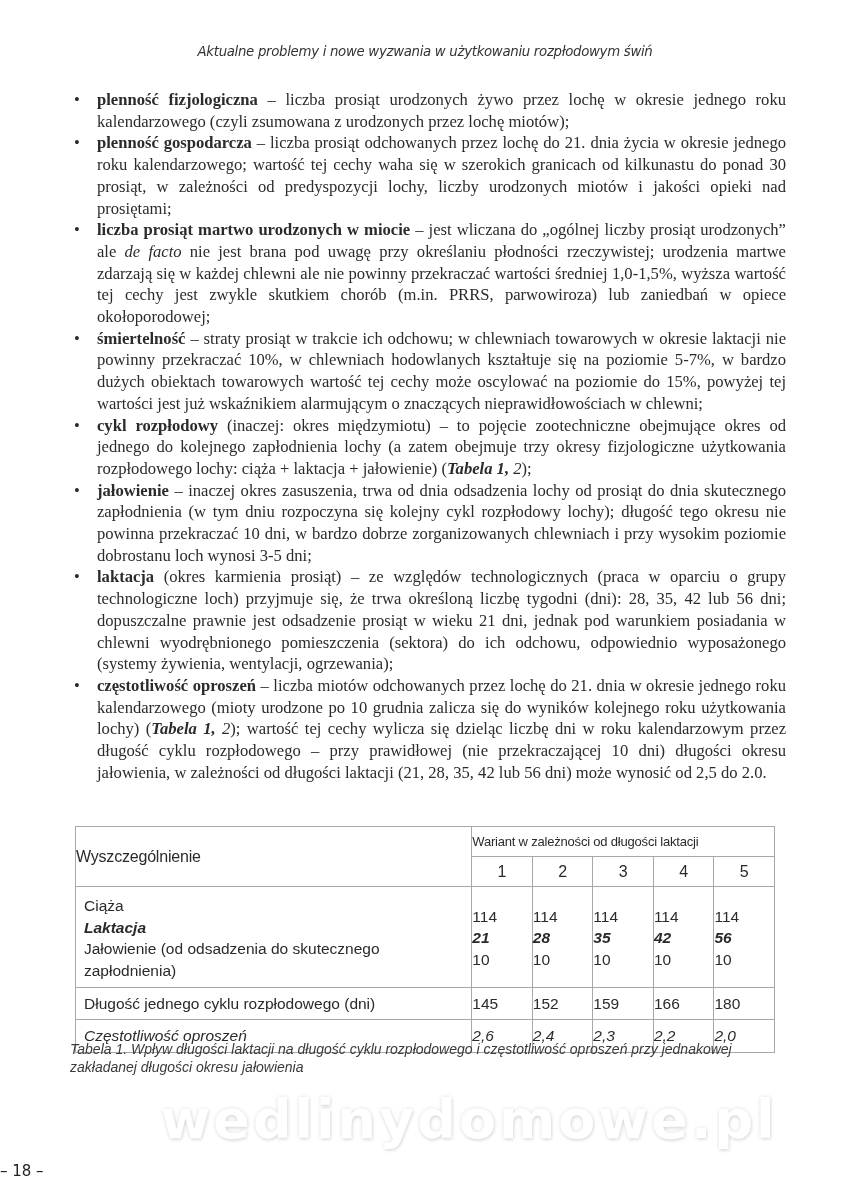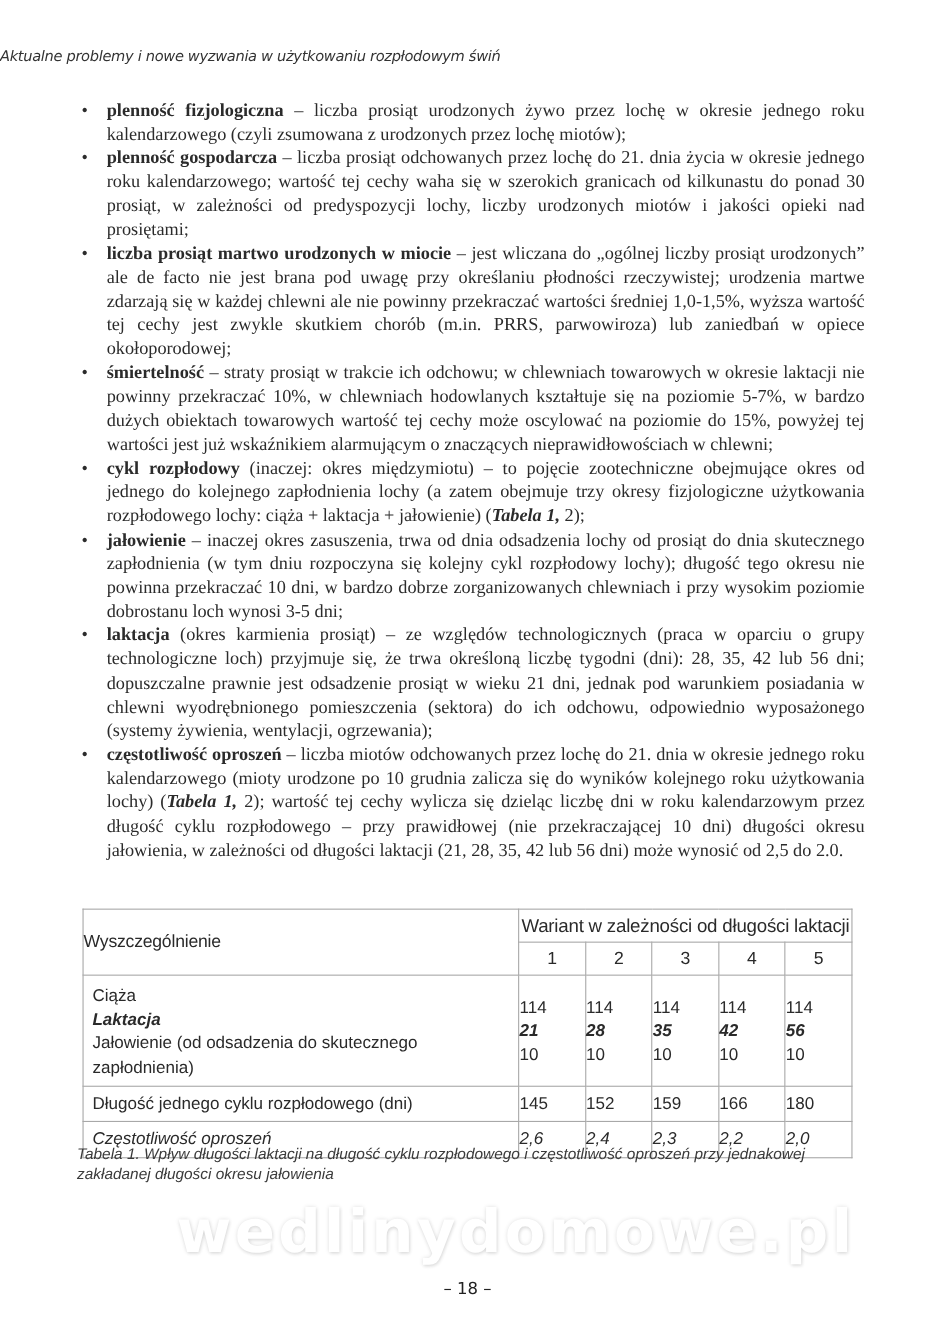--- a/index.html
+++ b/index.html
@@ -1,41 +1,41 @@
 <!DOCTYPE html>
 <html><head>
 <meta charset="utf-8">
 <style>
   html, body { margin: 0; padding: 0; background: #ffffff; }
   body { width: 850px; height: 1200px; position: relative; overflow: hidden; color: #2a2a2a; }
   .running-head {
-    position: absolute; top: 44px; left: 0; width: 850px; text-align: left;
+    position: absolute; top: 44px; left: 0; width: 850px; text-align: center;
     font-family: "DejaVu Sans", sans-serif; font-style: italic; font-size: 13.3px;
     color: #333; letter-spacing: -0.3px;
   }
   .body-text {
     position: absolute; top: 89px; left: 70px; width: 716px;
     font-family: "Liberation Serif", serif; font-size: 16.6px; line-height: 21.7px;
     color: #2b2b2b;
   }
   ul.defs { list-style: none; margin: 0; padding: 0; }
   ul.defs li { position: relative; padding-left: 27px; text-align: justify; }
   ul.defs li .bullet { position: absolute; left: 0; top: 0; width: 14px; text-align: center; }
   .term { font-weight: bold; }
-  .ital { }
+  .ital { font-style: italic; }
   .ref-bold { font-weight: bold; font-style: italic; }
 
   table.data {
     position: absolute; top: 826px; left: 75px; width: 700px;
     border-collapse: collapse;
     font-family: "Liberation Sans", sans-serif; font-size: 15.5px; color: #2a2a2a;
   }
   table.data td, table.data th { border: 1px solid #a8a8a8; padding: 0; font-weight: normal; }
   table.data .c-head { width: 399px; text-align: left; height: 59px; font-size: 16px; letter-spacing: -0.2px; }
-  table.data .c-group { height: 29px; text-align: center; font-size: 17px; letter-spacing: -0.2px; }
+  table.data .c-group { height: 29px; text-align: left; font-size: 13px; letter-spacing: -0.2px; }
   table.data .c-num-h { height: 29px; text-align: center; font-size: 16px; width: 60px; }
   table.data .lab { text-align: left; padding-left: 8px; vertical-align: middle; }
   table.data .num { text-align: left; vertical-align: middle; }
   table.data .grp td { padding-top: 8px; padding-bottom: 6px; line-height: 21.5px; }
   table.data .len td { height: 31px; }
   table.data .freq td { height: 32px; }
   .bi { font-weight: bold; font-style: italic; }
   .line { display: block; }
 
   .caption {
@@ -44,21 +44,21 @@
     color: #3a3a3a;
   }
   .watermark {
     position: absolute; top: 1088px; left: 0; width: 850px; text-align: center;
     font-family: "DejaVu Sans", sans-serif; font-weight: bold; font-size: 54px;
     color: #ffffff; letter-spacing: 3px;
     text-shadow: 0 0 4px rgba(0,0,0,0.12), 1px 2px 3px rgba(0,0,0,0.08);
     margin-left: 44px;
   }
   .page-number {
-    position: absolute; top: 1162px; left: 0; width: 850px; text-align: center;
+    position: absolute; top: 1162px; left: 0; width: 850px; text-align: left;
     font-family: "DejaVu Sans", sans-serif; font-size: 15px; color: #222;
   }
 </style>
 </head>
 <body>
 
 <div class="running-head">Aktualne problemy i nowe wyzwania w użytkowaniu rozpłodowym świń</div>
 
 <div class="body-text">
   <ul class="defs">

